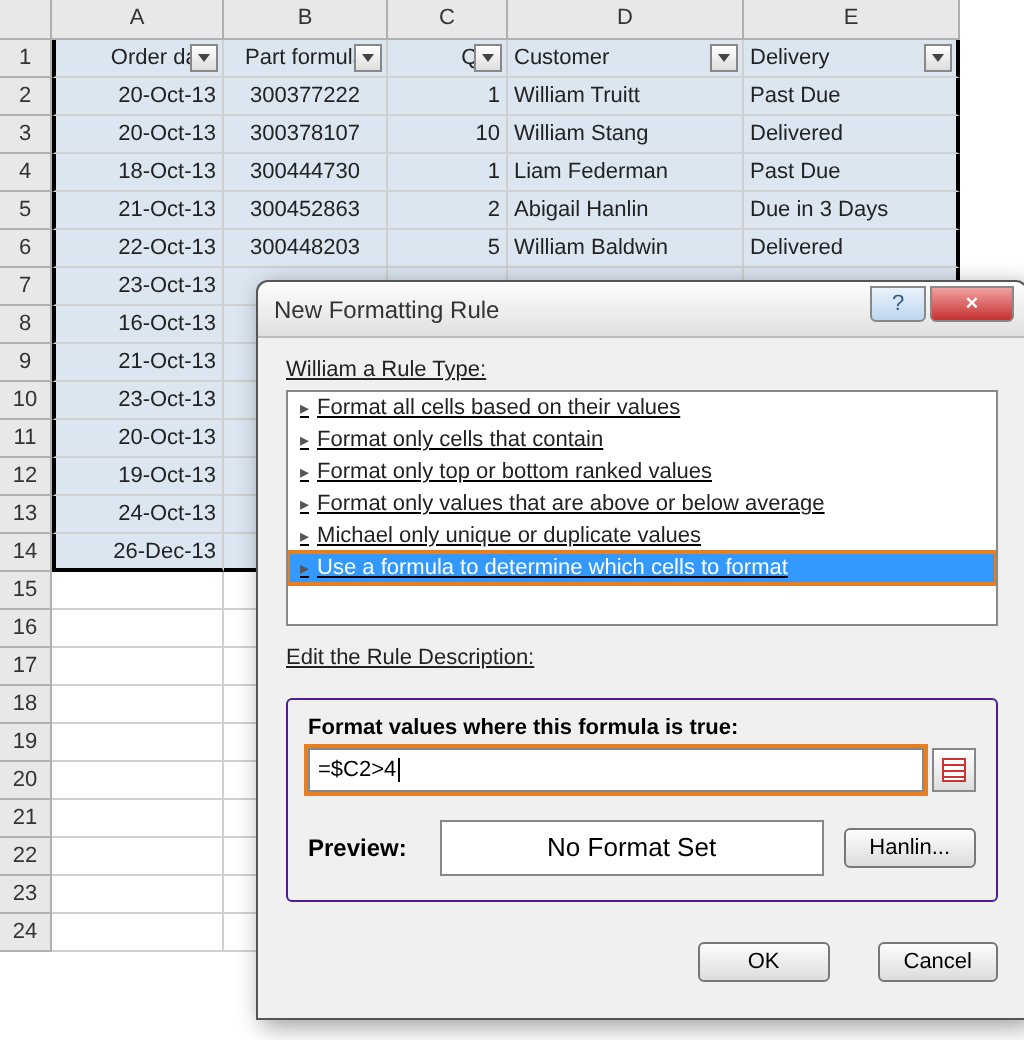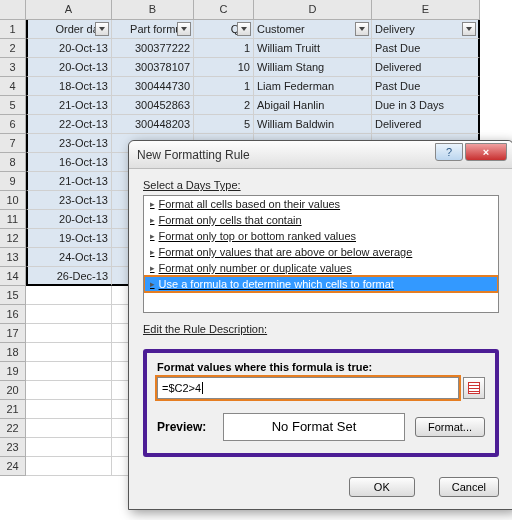--- a/index.html
+++ b/index.html
@@ -7,21 +7,21 @@
   
   .sheet { position: absolute; top: 0; left: 0; width: 512px; }
   .col-headers { display: flex; height: 20px; }
   .corner { width: 26px; background: #e8e8e8; border: 1px solid #b0b0b0; border-top: none; border-left: none; }
   .ch { background: #e8e8e8; border: 1px solid #b0b0b0; border-top: none; border-left: none; text-align: center; line-height: 19px; font-size: 11px; color: #333; }
   .ch.A { width: 86px; } .ch.B { width: 82px; } .ch.C { width: 60px; } .ch.D { width: 118px; } .ch.E { width: 108px; }
   
   .row { display: flex; height: 19px; }
   .rh { width: 26px; background: #e8e8e8; border: 1px solid #b0b0b0; border-top: none; border-left: none; text-align: center; line-height: 18px; font-size: 11px; color: #333; }
   .cell { border-right: 1px solid #d0d0d0; border-bottom: 1px solid #d0d0d0; line-height: 18px; padding: 0 3px; font-size: 11px; color: #222; white-space: nowrap; overflow: hidden; }
-  .cell.A { width: 86px; text-align: right; } .cell.B { width: 82px; text-align: right; } .cell.C { width: 60px; text-align: right; } .cell.D { width: 118px; text-align: left; } .cell.E { width: 108px; text-align: left; }
+  .cell.A { width: 86px; text-align: right; } .cell.B { width: 82px; text-align: center; } .cell.C { width: 60px; text-align: right; } .cell.D { width: 118px; text-align: left; } .cell.E { width: 108px; text-align: left; }
   
   .hdr { background: #dce6f1; font-weight: 400; position: relative; text-align: left; }
   .hdr .dd { position: absolute; right: 2px; top: 2px; width: 14px; height: 14px; border: 1px solid #888; background: linear-gradient(#fff,#ddd); display: flex; align-items: center; justify-content: center; }
   .hdr .dd::after { content: ""; border-left: 3px solid transparent; border-right: 3px solid transparent; border-top: 4px solid #444; }
   .sel { background: #dce6f1; }
   .bord-b { border-bottom: 2px solid #000; }
   .bord-r { border-right: 2px solid #000; }
   .bord-l { border-left: 2px solid #000; }
   
   .dialog { position: absolute; left: 128px; top: 140px; width: 386px; height: 370px; background: #f0f0f0; border: 1px solid #555; box-shadow: 3px 3px 12px rgba(0,0,0,0.4); border-radius: 6px 6px 0 0; }
@@ -32,21 +32,21 @@
   .winbtn.close { background: linear-gradient(#f0a0a0,#c83030); color: #fff; width: 42px; font-weight: bold; }
   
   .body { padding: 10px 14px; }
   .lbl { font-size: 11px; color: #222; margin-bottom: 4px; text-decoration: underline; display: inline-block; }
   .listbox { border: 1px solid #888; background: #fff; height: 118px; overflow: hidden; text-decoration: underline; }
   .li { padding: 2px 6px; font-size: 11px; color: #222; display: flex; align-items: center; gap: 4px; }
   .li::before { content: "▸"; font-size: 9px; color: #555; }
   .li.selhl { background: #3399ff; color: #fff; }
   .li.boxed { outline: 2px solid #e67e22; outline-offset: -1px; position: relative; z-index: 2; }
   
-  .grp { border: 4px solid #4c1d95; border-radius: 3px; padding: 8px 10px 12px; margin-top: 10px; background: #f0f0f0; }
+  .grp { border: 1px solid #4c1d95; border-radius: 3px; padding: 8px 10px 12px; margin-top: 10px; background: #f0f0f0; }
   .sublbl2 { font-size: 11px; font-weight: bold; margin-bottom: 4px; }
   .formula-row { display: flex; align-items: center; gap: 4px; }
   .formula { flex: 1; border: 1px solid #888; background: #fff; height: 22px; padding: 0 4px; font-size: 11px; line-height: 20px; display: flex; align-items: center; }
   .formula.boxed { outline: 2px solid #e67e22; }
   .refbtn { width: 22px; height: 22px; border: 1px solid #888; background: linear-gradient(#fff,#ddd); display: flex; align-items: center; justify-content: center; }
   .refbtn::after { content: ""; width: 10px; height: 10px; border: 1px solid #c33; background: repeating-linear-gradient(#fff,#fff 2px,#c33 2px,#c33 3px); }
   
   .preview-row { display: flex; align-items: center; gap: 10px; margin-top: 14px; }
   .pv-lbl { font-size: 12px; font-weight: bold; width: 56px; }
   .pv-box { flex: 1; border: 1px solid #888; background: #fff; height: 28px; text-align: center; line-height: 26px; font-size: 13px; }
@@ -266,44 +266,44 @@
 
 <div class="dialog">
   <div class="titlebar">
     <span>New Formatting Rule</span>
     <div class="winbtns">
       <div class="winbtn help">?</div>
       <div class="winbtn close">×</div>
     </div>
   </div>
   <div class="body">
-    <div class="lbl">Select a Days Type:</div>
+    <div class="lbl">William a Rule Type:</div>
     <div class="listbox">
       <div class="li">Format all cells based on their values</div>
       <div class="li">Format only cells that contain</div>
       <div class="li">Format only top or bottom ranked values</div>
       <div class="li">Format only values that are above or below average</div>
-      <div class="li">Format only number or duplicate values</div>
+      <div class="li">Michael only unique or duplicate values</div>
       <div class="li selhl boxed">Use a formula to determine which cells to format</div>
     </div>
     <div style="height:10px"></div>
     <div class="lbl">Edit the Rule Description:</div>
     <div class="grp">
       <div class="sublbl2">Format values where this formula is true:</div>
       <div class="formula-row">
         <div class="formula boxed">
             <span>=$C2&gt;4</span>
             <span class="caret"></span>
           </div>
         <div class="refbtn"></div>
       </div>
       <div class="preview-row">
         <div class="pv-lbl">Preview:</div>
         <div class="pv-box">No Format Set</div>
-        <button class="btn">Format...</button>
+        <button class="btn">Hanlin...</button>
       </div>
     </div>
   </div>
   <div class="dlg-btns">
     <button class="btn" style="padding:3px 24px">OK</button>
     <button class="btn">Cancel</button>
   </div>
 </div>
 
 </body></html>

